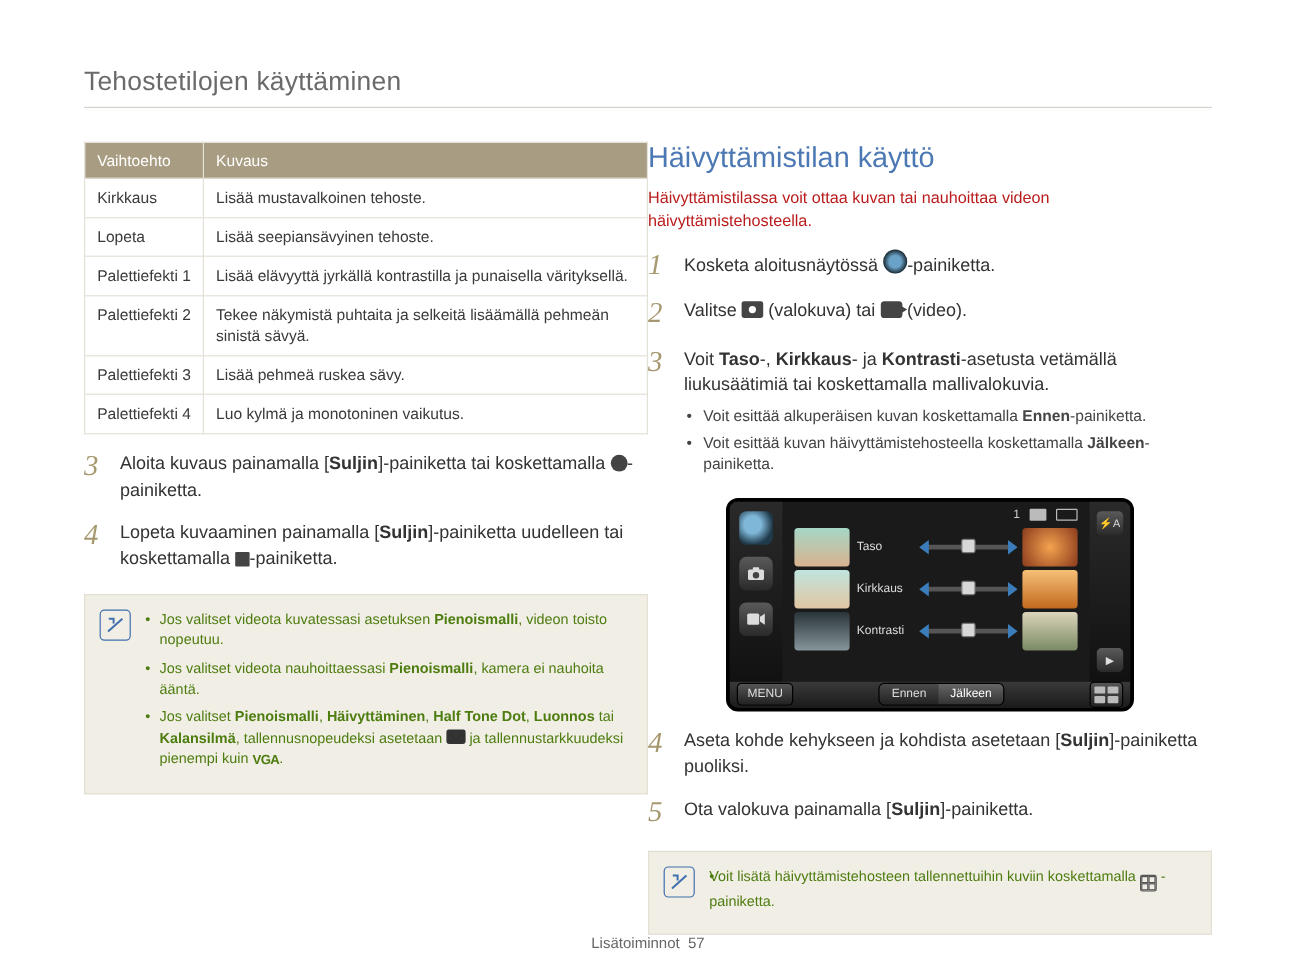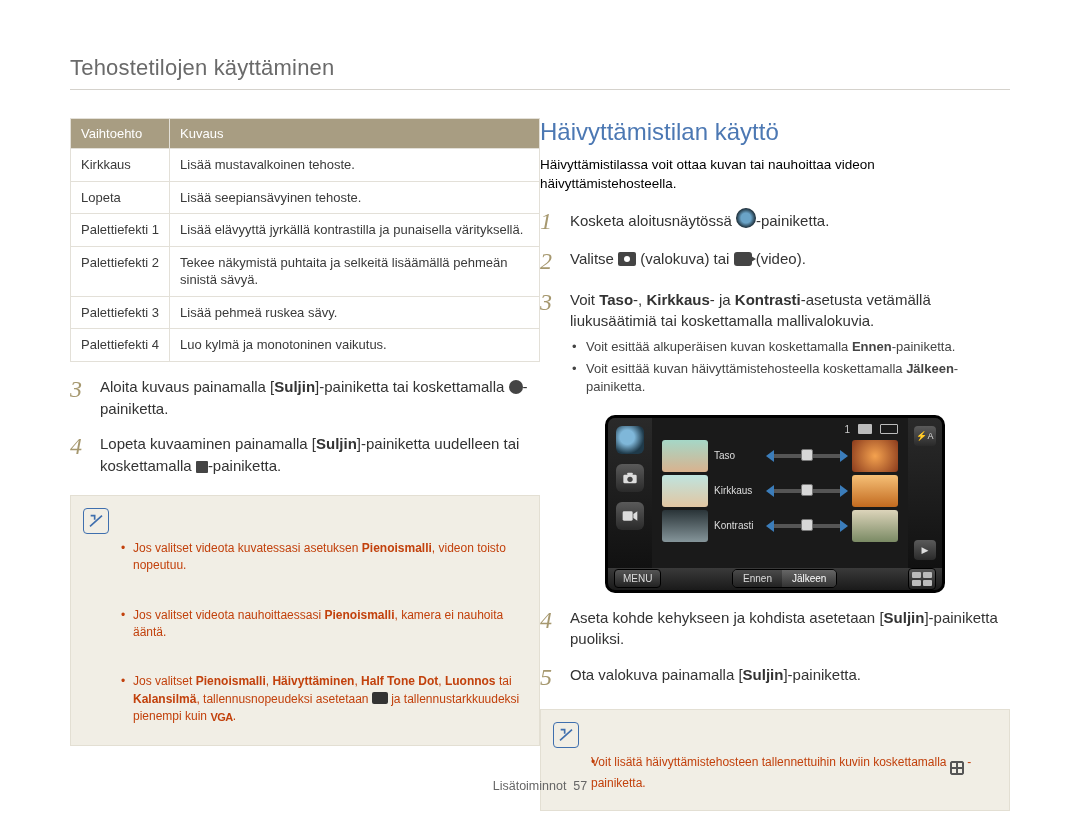--- a/index.html
+++ b/index.html
@@ -67,25 +67,25 @@
   .note .note-icon {
     width: 26px; height: 26px;
     border: 1.5px solid #3f6fae;
     border-radius: 4px;
     display: flex; align-items: center; justify-content: center;
     flex: none;
     color: #3f6fae;
   }
   .note .note-icon svg { width: 16px; height: 16px; }
   .note ul { list-style: none; flex: 1; }
-  .note li { position: relative; padding-left: 12px; font-size: 12px; line-height: 1.45; color: #c2410c; margin-bottom: 6px; margin-top: 32px; }
+  .note li { position: relative; padding-left: 12px; font-size: 12px; line-height: 1.45; color: #4d7c0f; margin-bottom: 6px; }
   .note li::before { content: "•"; position: absolute; left: 0; }
   
   .section-heading { font-size: 24px; font-weight: 400; color: #4c78b3; margin-bottom: 10px; }
-  .intro { font-size: 13.5px; line-height: 1.4; color: #000000; margin-bottom: 12px; }
+  .intro { font-size: 13.5px; line-height: 1.4; color: #b91c1c; margin-bottom: 12px; }
   
   .inline-icon {
     display: inline-block;
     width: 18px; height: 14px;
     vertical-align: -2px;
     background: #444;
     border-radius: 2px;
     position: relative;
   }
   .inline-icon.camera::after {

